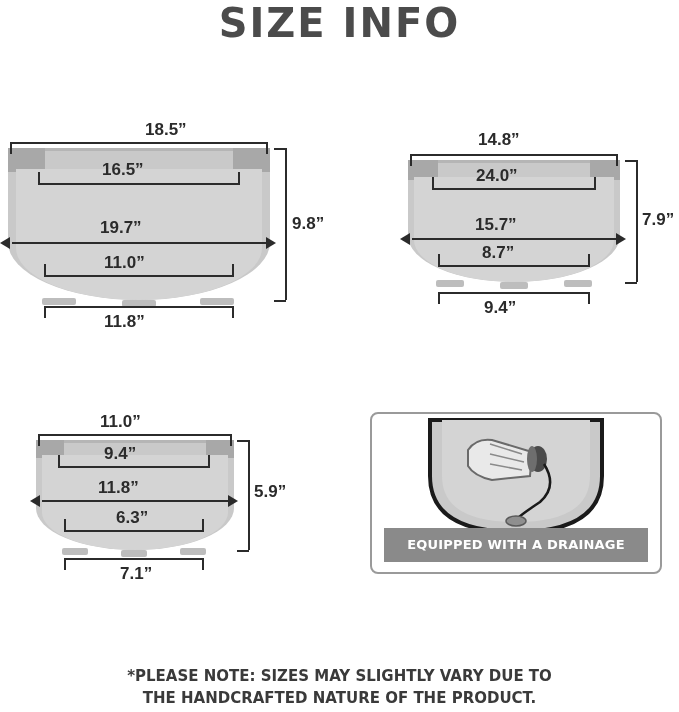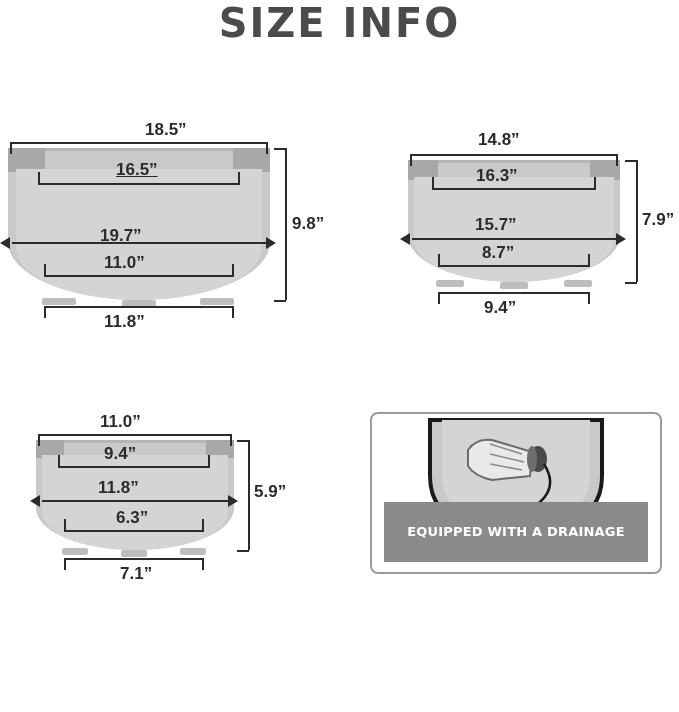--- a/index.html
+++ b/index.html
@@ -145,21 +145,21 @@
     position: absolute;
     left: 12px;
     bottom: 10px;
     width: 264px;
     background: #8a8a8a;
     color: #ffffff;
     text-align: center;
     font-size: 13px;
     font-weight: bold;
     line-height: 16px;
-    padding: 22px 0;
+    padding: 9px 0;
     letter-spacing: 0.2px;
     font-family: "DejaVu Sans", sans-serif;
   }
 
   .footnote {
     position: absolute;
     left: 0;
     top: 665px;
     width: 679px;
     text-align: center;
@@ -190,26 +190,26 @@
     <div class="foot" style="left:200px; top:188px; width:34px;"></div>
 
     <div class="dimline" style="left:10px; top:32px; width:258px;"></div>
     <div class="tick" style="left:10px; top:32px;"></div>
     <div class="tick" style="left:266px; top:32px;"></div>
     <div class="dimlabel" style="left:105px; top:10px;margin-left:40px;">18.5”</div>
 
     <div class="dimline" style="left:38px; top:73px; width:202px;"></div>
     <div class="tick" style="left:38px; top:62px;"></div>
     <div class="tick" style="left:238px; top:62px;"></div>
-    <div class="dimlabel" style="left:116px; top:50px;text-decoration:underline;">16.5”</div>
+    <div class="dimlabel" style="left:102px; top:50px;">16.5”</div>
 
     <div class="dimline" style="left:12px; top:132px; width:254px;"></div>
     <div class="arrow left" style="left:0px; top:127px;"></div>
     <div class="arrow right" style="left:266px; top:127px;"></div>
-    <div class="dimlabel" style="left:100px; top:116px;text-decoration:underline;">19.7”</div>
+    <div class="dimlabel" style="left:100px; top:108px;">19.7”</div>
 
     <div class="dimline" style="left:44px; top:165px; width:190px;"></div>
     <div class="tick" style="left:44px; top:154px;"></div>
     <div class="tick" style="left:232px; top:154px;"></div>
     <div class="dimlabel" style="left:104px; top:143px;">11.0”</div>
 
     <div class="dimline" style="left:44px; top:196px; width:190px;"></div>
     <div class="tick" style="left:44px; top:196px;"></div>
     <div class="tick" style="left:232px; top:196px;"></div>
     <div class="dimlabel" style="left:104px; top:202px;">11.8”</div>
@@ -233,21 +233,21 @@
     <div class="foot" style="left:184px; top:160px; width:28px;"></div>
 
     <div class="dimline" style="left:30px; top:34px; width:208px;"></div>
     <div class="tick" style="left:30px; top:34px;"></div>
     <div class="tick" style="left:236px; top:34px;"></div>
     <div class="dimlabel" style="left:98px; top:10px;">14.8”</div>
 
     <div class="dimline" style="left:52px; top:68px; width:164px;"></div>
     <div class="tick" style="left:52px; top:57px;"></div>
     <div class="tick" style="left:214px; top:57px;"></div>
-    <div class="dimlabel" style="left:96px; top:46px;">16.3”</div>
+    <div class="dimlabel" style="left:96px; top:46px;">24.0”</div>
 
     <div class="dimline" style="left:32px; top:118px; width:204px;"></div>
     <div class="arrow left" style="left:20px; top:113px;"></div>
     <div class="arrow right" style="left:236px; top:113px;"></div>
     <div class="dimlabel" style="left:95px; top:95px;">15.7”</div>
 
     <div class="dimline" style="left:58px; top:145px; width:152px;"></div>
     <div class="tick" style="left:58px; top:134px;"></div>
     <div class="tick" style="left:208px; top:134px;"></div>
     <div class="dimlabel" style="left:102px; top:123px;">8.7”</div>
@@ -328,14 +328,18 @@
 
         <ellipse cx="144" cy="107" rx="10" ry="5" fill="#8f8f8f" stroke="#5a5a5a" stroke-width="1.5"></ellipse>
       </svg>
 
       <div class="drain-caption">
         <div>EQUIPPED WITH A DRAINAGE</div>
       </div>
     </div>
   </div>
 
+  <div class="footnote">
+    <div>*PLEASE NOTE: SIZES MAY SLIGHTLY VARY DUE TO</div>
+    <div>THE HANDCRAFTED NATURE OF THE PRODUCT.</div>
+  </div>
 
 </div>
 
 </body></html>

